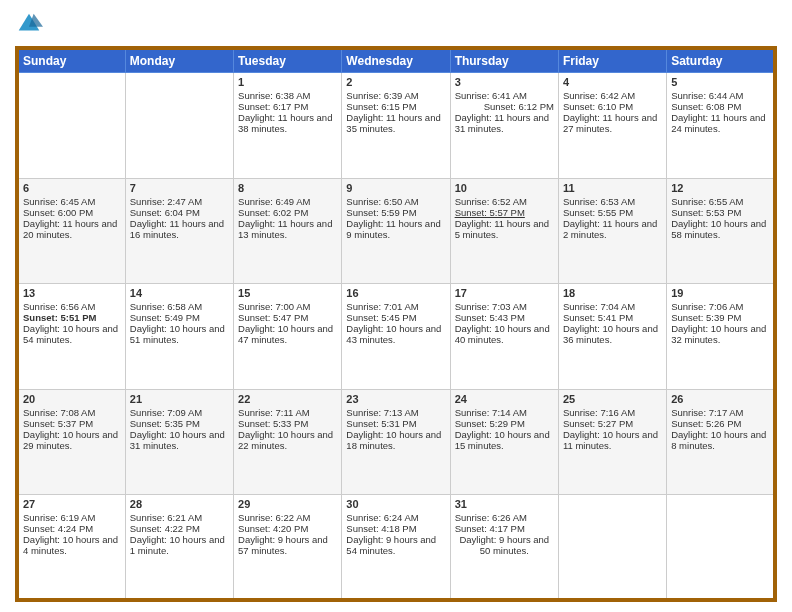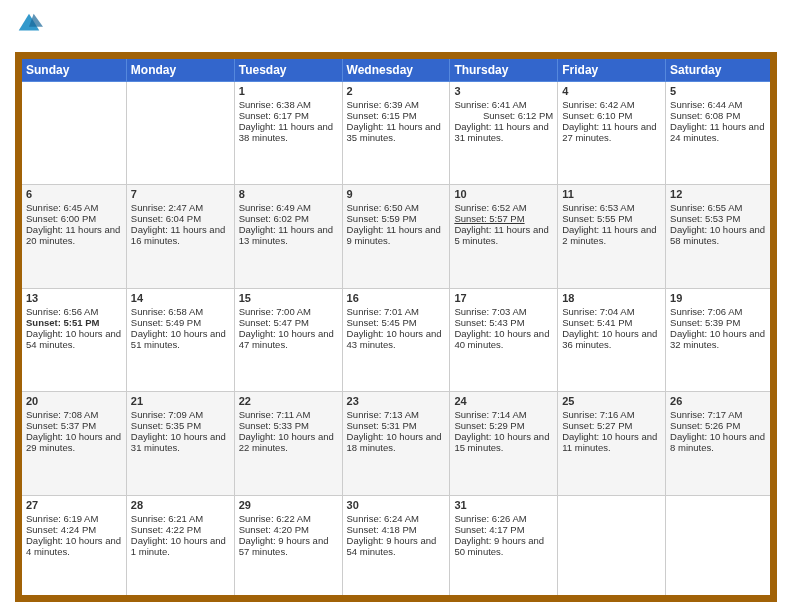--- a/index.html
+++ b/index.html
@@ -54,25 +54,24 @@
       font-size: 32px;
       font-weight: normal;
       color: #222;
     }
     .location-title {
       font-size: 14px;
       color: #444;
     }
     .calendar {
       flex: 1;
-      border: 7px solid #a16207;
+      border: 4px solid #a16207;
       border-collapse: collapse;
       width: 100%;
       table-layout: fixed;
-      margin-top: 6px;
     }
     .calendar th {
       background-color: #3366cc;
       color: #fff;
       font-size: 12px;
       font-weight: bold;
       padding: 4px 4px;
       border: 1px solid #5588dd;
       text-align: left;
     }
@@ -328,20 +327,20 @@
           <td>
             <span class="day-number">30</span>
             <span style="display: block;">Sunrise: 6:24 AM</span>
             <span style="display: block;">Sunset: 4:18 PM</span>
             <span style="display: block;">Daylight: 9 hours and 54 minutes.</span>
           </td>
           <td>
             <span class="day-number">31</span>
             <span style="display: block;">Sunrise: 6:26 AM</span>
             <span style="display: block;">Sunset: 4:17 PM</span>
-            <span style="display: block;">Daylight: 9 hours and 50 minutes.</span>
+            <span style="display: block; text-align: center;">Daylight: 9 hours and 50 minutes.</span>
           </td>
           <td class="empty-cell">&nbsp;</td>
           <td class="empty-cell">&nbsp;</td>
         </tr>
       </tbody>
   </table>
 </div>
 
 </body></html>

